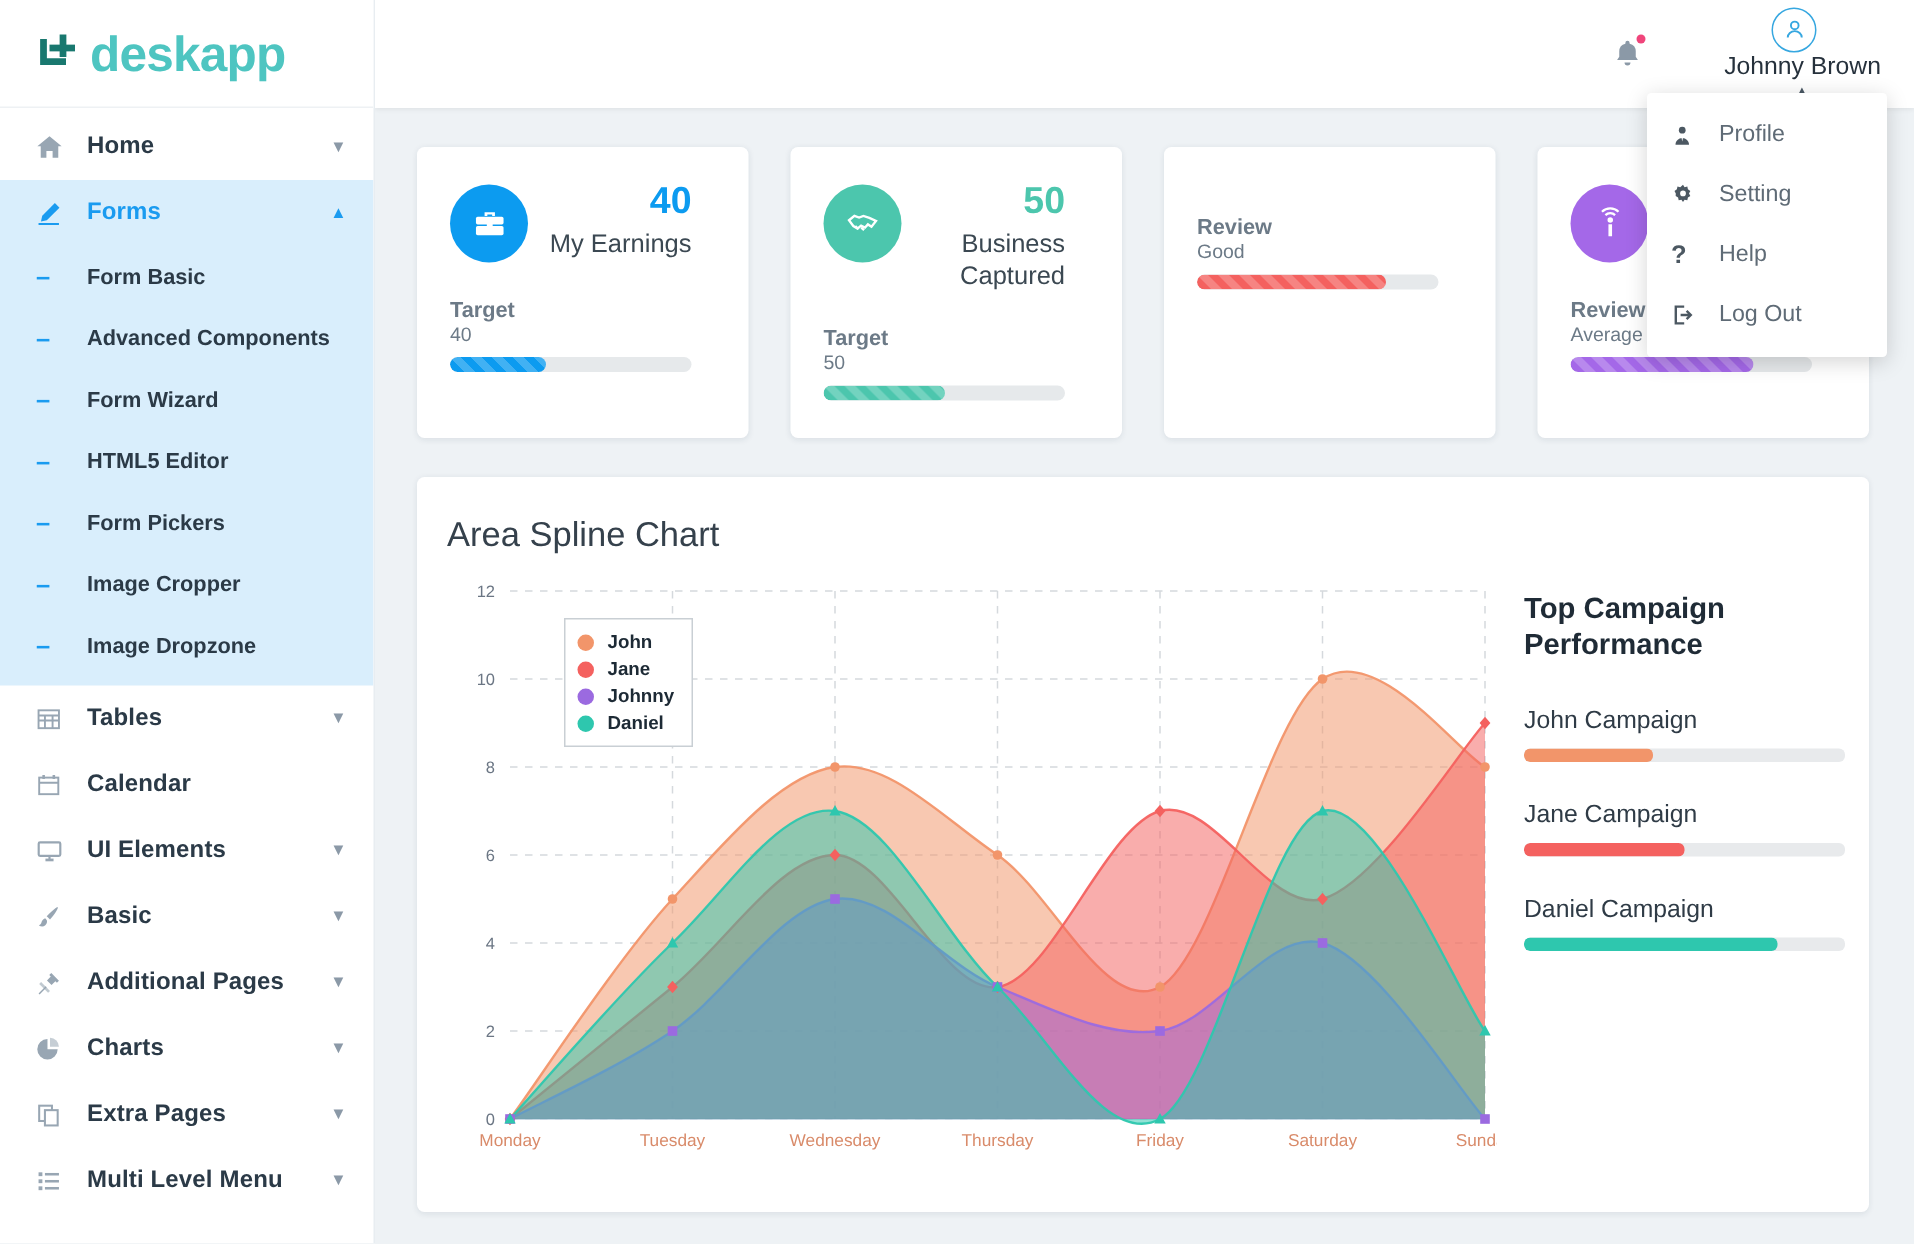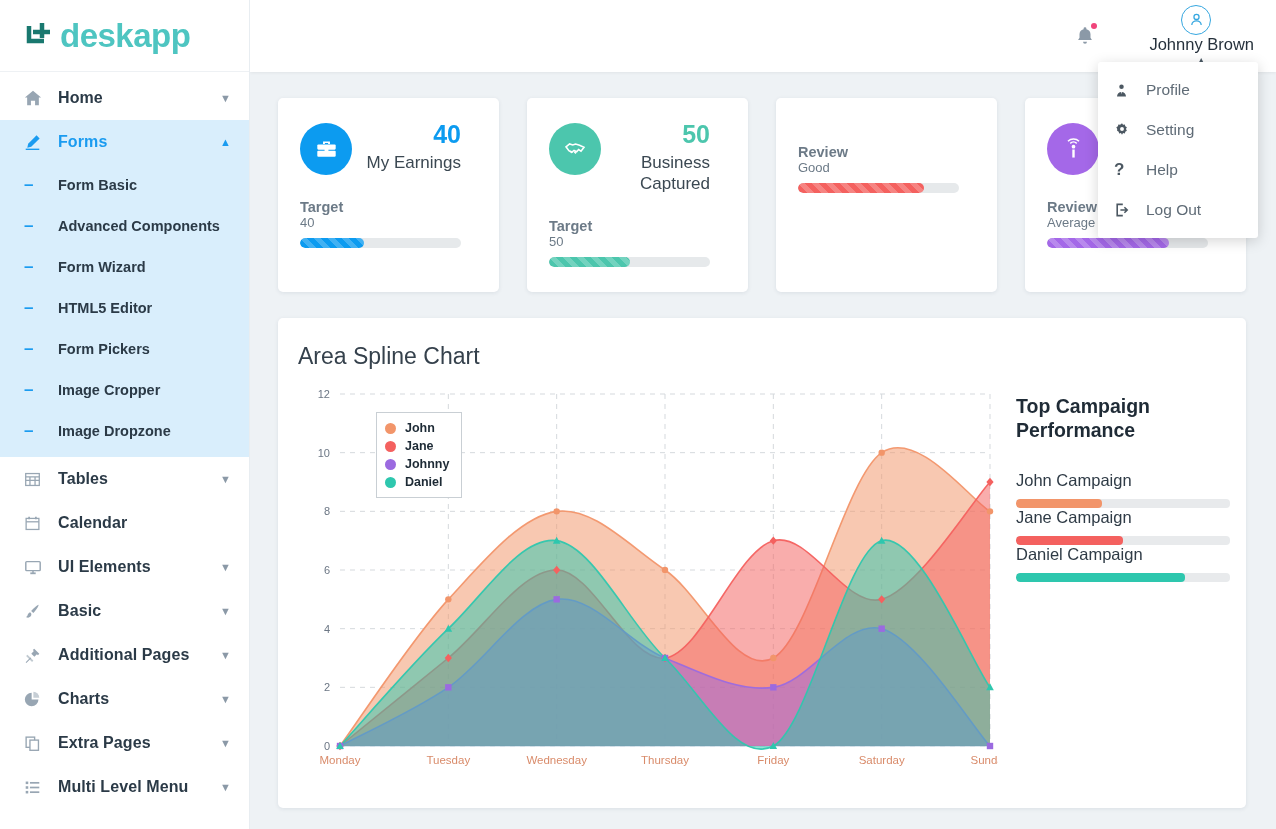--- a/index.html
+++ b/index.html
@@ -150,21 +150,21 @@
   .leg-row { display: flex; align-items: center; height: 18px; }
   .leg-dot { width: 11px; height: 11px; border-radius: 50%; flex: 0 0 11px; }
   .leg-lb { font-size: 12.5px; font-weight: bold; color: #1d2a35; margin-left: 9px; }
 
   
   .camp { width: 232px; flex: 0 0 232px; padding-left: 18px; padding-top: 10px; }
   .camp-title {
     font-size: 19.5px; font-weight: bold; color: #1f2b36;
     line-height: 1.25; margin-bottom: 28px;
   }
-  .camp-item { }
+  .camp-item { margin-bottom: 26px; }
   .camp-lb { font-size: 16.5px; color: #2f3b46; margin-bottom: 9px; }
   .camp-track { height: 9px; border-radius: 4px; background: #e8eaec; overflow: hidden; }
   .camp-fill { height: 9px; border-radius: 4px; }
 </style>
 </head>
 <body>
 
 <div class="app">
 
   <aside class="sidebar">

